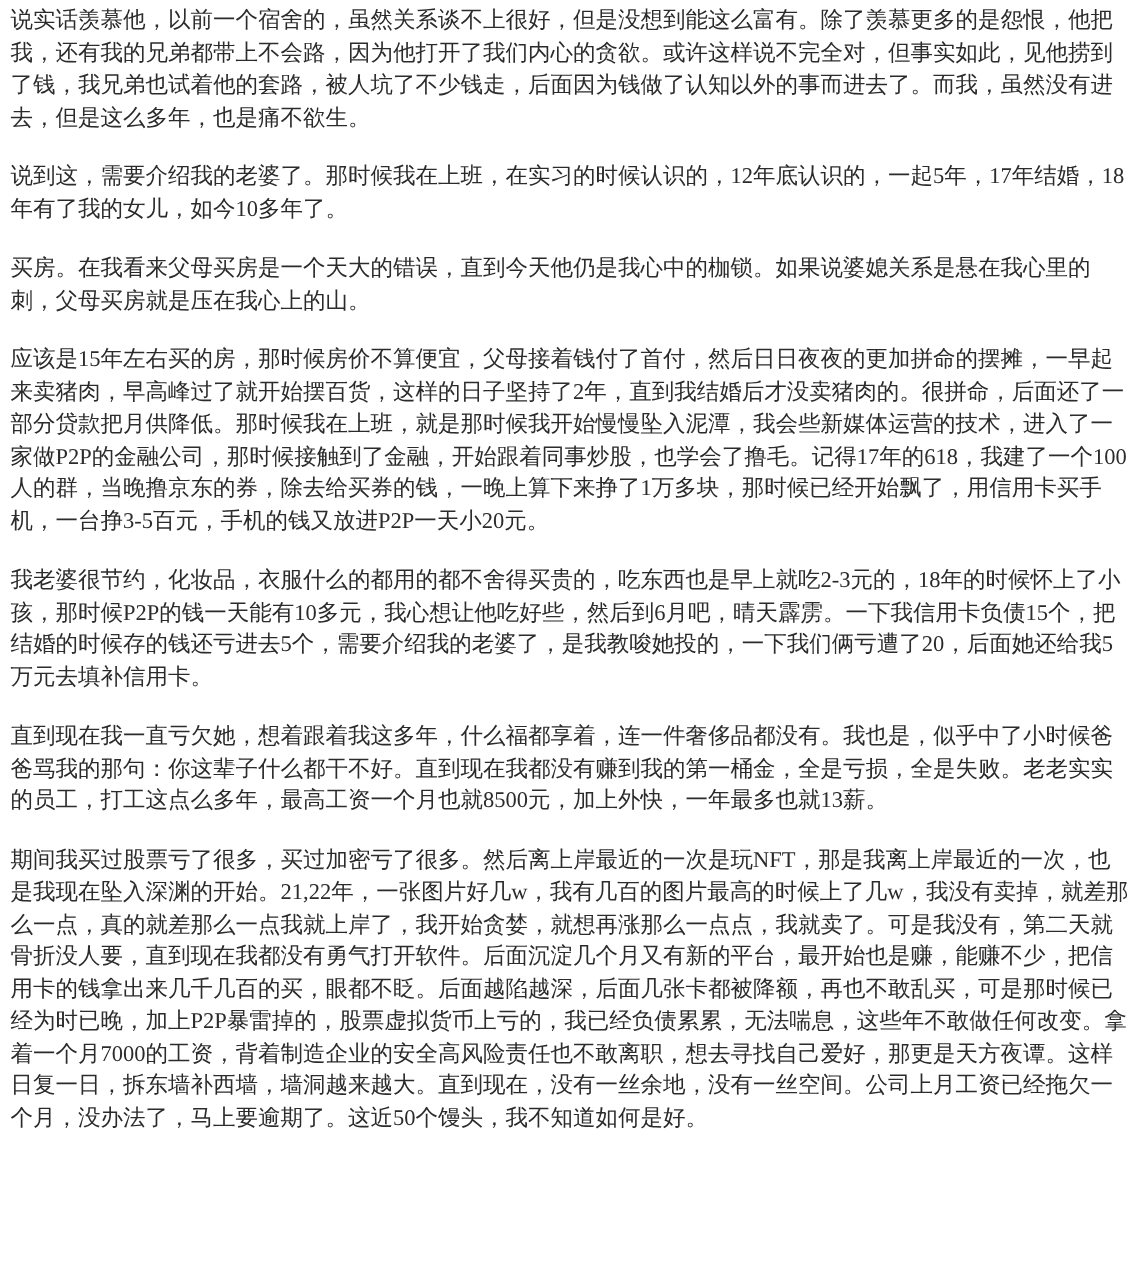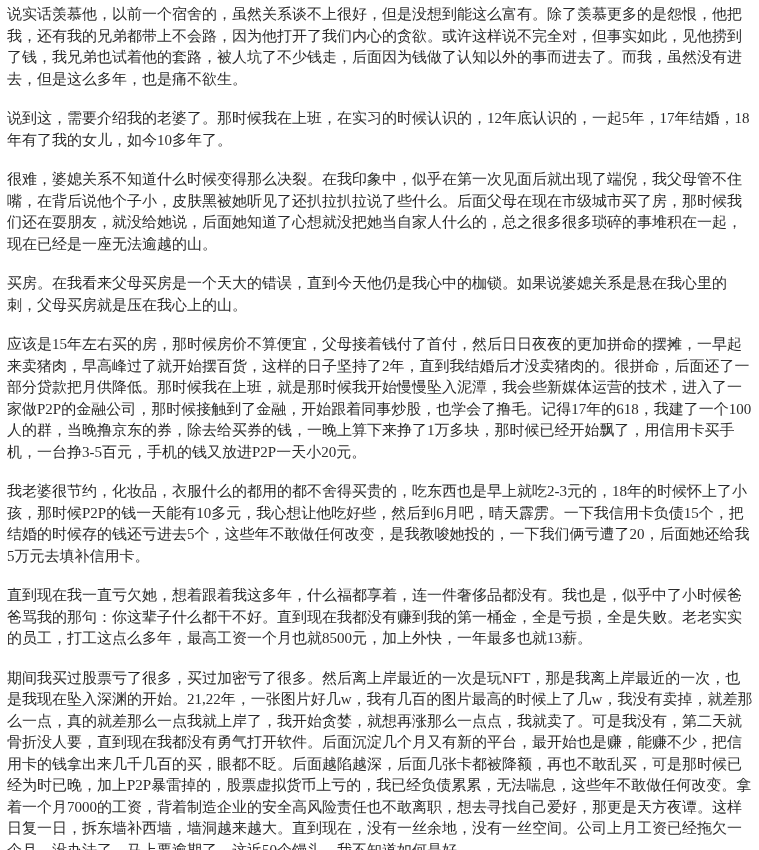--- a/index.html
+++ b/index.html
@@ -30,19 +30,18 @@
   .article p:last-child {
     margin-bottom: 0;
   }
 </style>
 </head>
 <body>
 
 <div class="article">
   <p>说实话羡慕他，以前一个宿舍的，虽然关系谈不上很好，但是没想到能这么富有。除了羡慕更多的是怨恨，他把我，还有我的兄弟都带上不会路，因为他打开了我们内心的贪欲。或许这样说不完全对，但事实如此，见他捞到了钱，我兄弟也试着他的套路，被人坑了不少钱走，后面因为钱做了认知以外的事而进去了。而我，虽然没有进去，但是这么多年，也是痛不欲生。</p>
   <p>说到这，需要介绍我的老婆了。那时候我在上班，在实习的时候认识的，12年底认识的，一起5年，17年结婚，18年有了我的女儿，如今10多年了。</p>
-  <p>很难，婆媳关系不知道什么时候变得那么决裂。在我印象中，似乎在第一次见面后就出现了端倪，我父母管不住嘴，在背后说他个子小，皮肤黑被她听见了还扒拉扒拉说了些什么。后面父母在现在市级城市买了房，那时候我们还在耍朋友，就没给她说，后面她知道了心想就没把她当自家人什么的，总之很多很多琐碎的事堆积在一起，现在已经是一座无法逾越的山。</p>
   <p>买房。在我看来父母买房是一个天大的错误，直到今天他仍是我心中的枷锁。如果说婆媳关系是悬在我心里的刺，父母买房就是压在我心上的山。</p>
   <p>应该是15年左右买的房，那时候房价不算便宜，父母接着钱付了首付，然后日日夜夜的更加拼命的摆摊，一早起来卖猪肉，早高峰过了就开始摆百货，这样的日子坚持了2年，直到我结婚后才没卖猪肉的。很拼命，后面还了一部分贷款把月供降低。那时候我在上班，就是那时候我开始慢慢坠入泥潭，我会些新媒体运营的技术，进入了一家做P2P的金融公司，那时候接触到了金融，开始跟着同事炒股，也学会了撸毛。记得17年的618，我建了一个100人的群，当晚撸京东的券，除去给买券的钱，一晚上算下来挣了1万多块，那时候已经开始飘了，用信用卡买手机，一台挣3-5百元，手机的钱又放进P2P一天小20元。</p>
-  <p>我老婆很节约，化妆品，衣服什么的都用的都不舍得买贵的，吃东西也是早上就吃2-3元的，18年的时候怀上了小孩，那时候P2P的钱一天能有10多元，我心想让他吃好些，然后到6月吧，晴天霹雳。一下我信用卡负债15个，把结婚的时候存的钱还亏进去5个，这些年不敢做任何改变，是我教唆她投的，一下我们俩亏遭了20，后面她还给我5万元去填补信用卡。</p>
+  <p>我老婆很节约，化妆品，衣服什么的都用的都不舍得买贵的，吃东西也是早上就吃2-3元的，18年的时候怀上了小孩，那时候P2P的钱一天能有10多元，我心想让他吃好些，然后到6月吧，晴天霹雳。一下我信用卡负债15个，把结婚的时候存的钱还亏进去5个，需要介绍我的老婆了，是我教唆她投的，一下我们俩亏遭了20，后面她还给我5万元去填补信用卡。</p>
   <p>直到现在我一直亏欠她，想着跟着我这多年，什么福都享着，连一件奢侈品都没有。我也是，似乎中了小时候爸爸骂我的那句：你这辈子什么都干不好。直到现在我都没有赚到我的第一桶金，全是亏损，全是失败。老老实实的员工，打工这点么多年，最高工资一个月也就8500元，加上外快，一年最多也就13薪。</p>
   <p>期间我买过股票亏了很多，买过加密亏了很多。然后离上岸最近的一次是玩NFT，那是我离上岸最近的一次，也是我现在坠入深渊的开始。21,22年，一张图片好几w，我有几百的图片最高的时候上了几w，我没有卖掉，就差那么一点，真的就差那么一点我就上岸了，我开始贪婪，就想再涨那么一点点，我就卖了。可是我没有，第二天就骨折没人要，直到现在我都没有勇气打开软件。后面沉淀几个月又有新的平台，最开始也是赚，能赚不少，把信用卡的钱拿出来几千几百的买，眼都不眨。后面越陷越深，后面几张卡都被降额，再也不敢乱买，可是那时候已经为时已晚，加上P2P暴雷掉的，股票虚拟货币上亏的，我已经负债累累，无法喘息，这些年不敢做任何改变。拿着一个月7000的工资，背着制造企业的安全高风险责任也不敢离职，想去寻找自己爱好，那更是天方夜谭。这样日复一日，拆东墙补西墙，墙洞越来越大。直到现在，没有一丝余地，没有一丝空间。公司上月工资已经拖欠一个月，没办法了，马上要逾期了。这近50个馒头，我不知道如何是好。</p>
 </div>
 
 </body></html>

